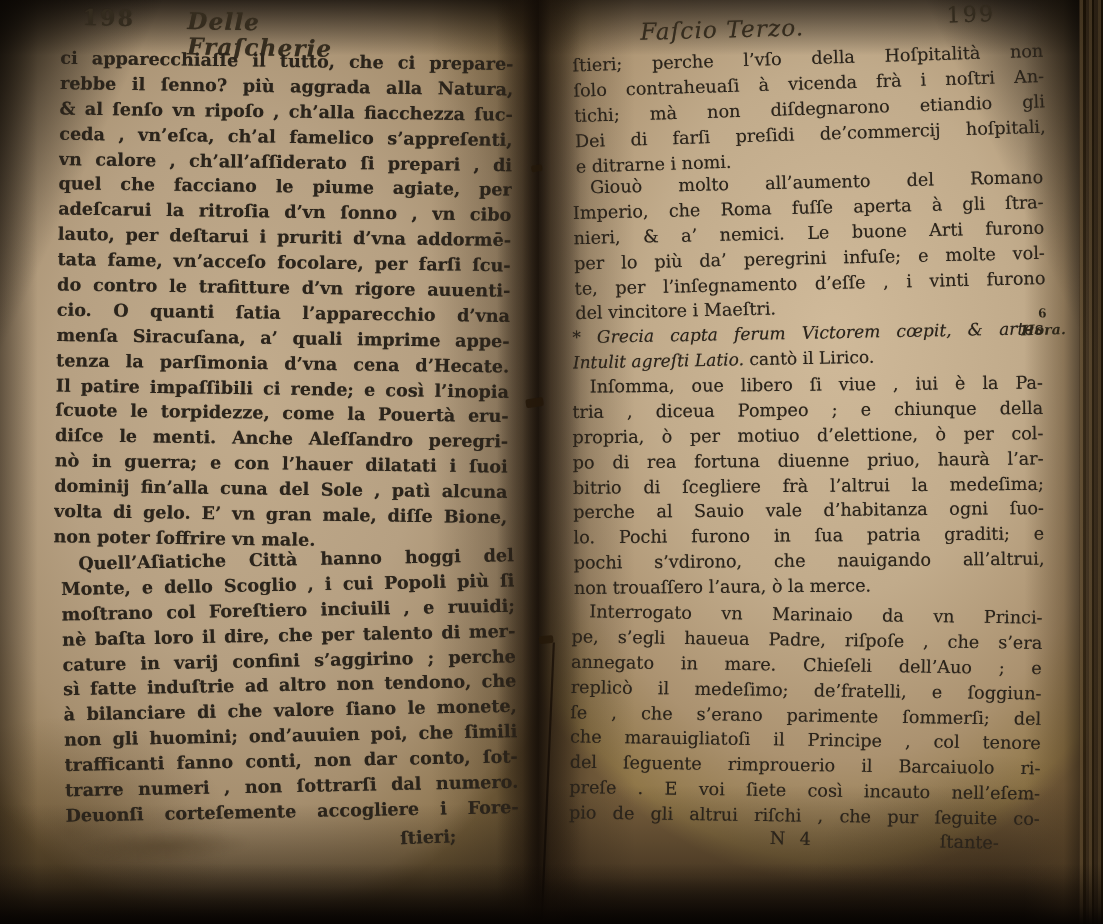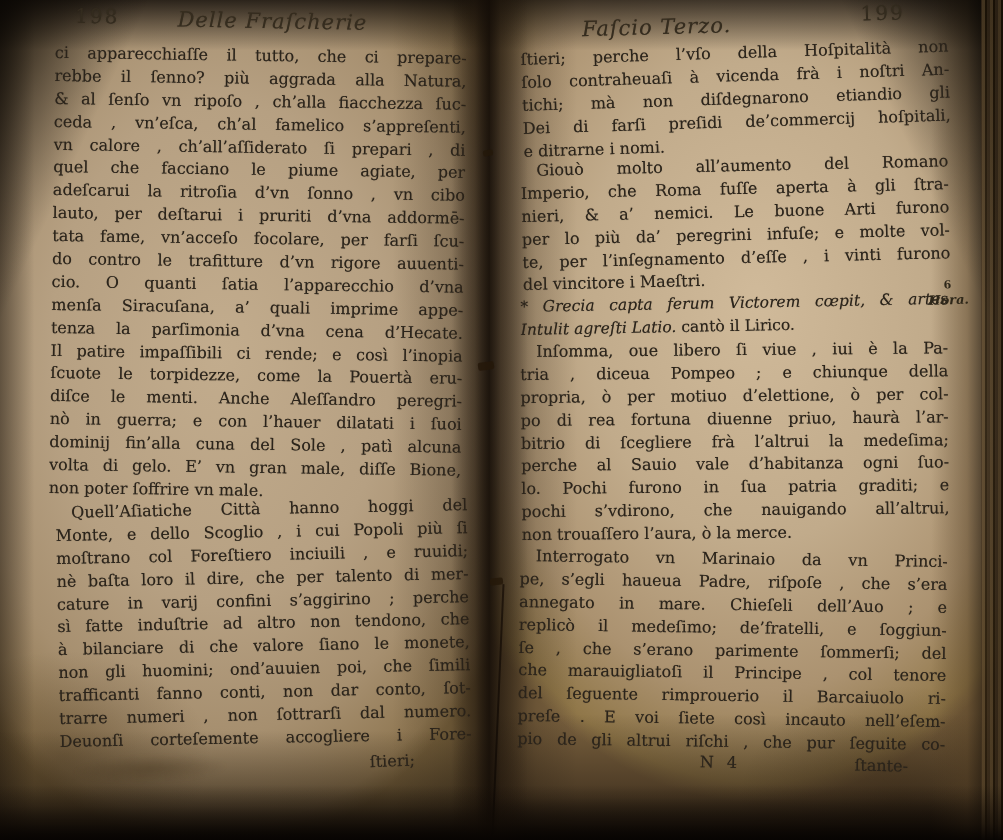--- a/index.html
+++ b/index.html
@@ -15,20 +15,21 @@
     left:0;width:490px;
     background:
       linear-gradient(115deg, rgba(10,7,4,.92) 0%, rgba(10,7,4,.55) 7%, rgba(10,7,4,0) 17%),
       linear-gradient(to bottom, rgba(12,8,5,.8) 0%, rgba(12,8,5,0) 6%),
       linear-gradient(to top, rgba(8,5,3,.95) 0%, rgba(26,18,10,.55) 4%, rgba(26,18,10,0) 13%),
       linear-gradient(to left, rgba(28,19,10,.75) 0%, rgba(28,19,10,.22) 8%, rgba(28,19,10,0) 20%),
       linear-gradient(to right, rgba(22,15,8,.5) 0%, rgba(22,15,8,0) 7%),
       radial-gradient(ellipse 210px 150px at 13% 90%, rgba(70,52,28,.40), rgba(70,52,28,0) 70%),
       radial-gradient(ellipse 340px 500px at 45% 42%, #c2ac8d 0%, #b6a082 50%, #a68f6f 76%, #8f7752 95%, #7c653f 100%);
     background-color:#8f7852;
+    font-weight:bold;
   }
   .page.right{
     left:490px;width:513px;
     background:
       linear-gradient(245deg, rgba(7,5,3,.95) 0%, rgba(7,5,3,.5) 8%, rgba(7,5,3,0) 18%),
       linear-gradient(to right, rgba(25,17,9,0) 86%, rgba(80,60,34,.45) 93%, rgba(12,8,4,.96) 100%),
       linear-gradient(to bottom, rgba(12,8,5,.7) 0%, rgba(12,8,5,0) 6%),
       linear-gradient(to top, rgba(8,5,3,.96) 0%, rgba(30,20,11,.55) 5%, rgba(30,20,11,0) 15%),
       linear-gradient(to right, rgba(28,19,10,.7) 0%, rgba(28,19,10,.18) 9%, rgba(28,19,10,0) 17%),
       radial-gradient(ellipse 230px 160px at 80% 95%, rgba(60,44,24,.45), rgba(60,44,24,0) 70%),

